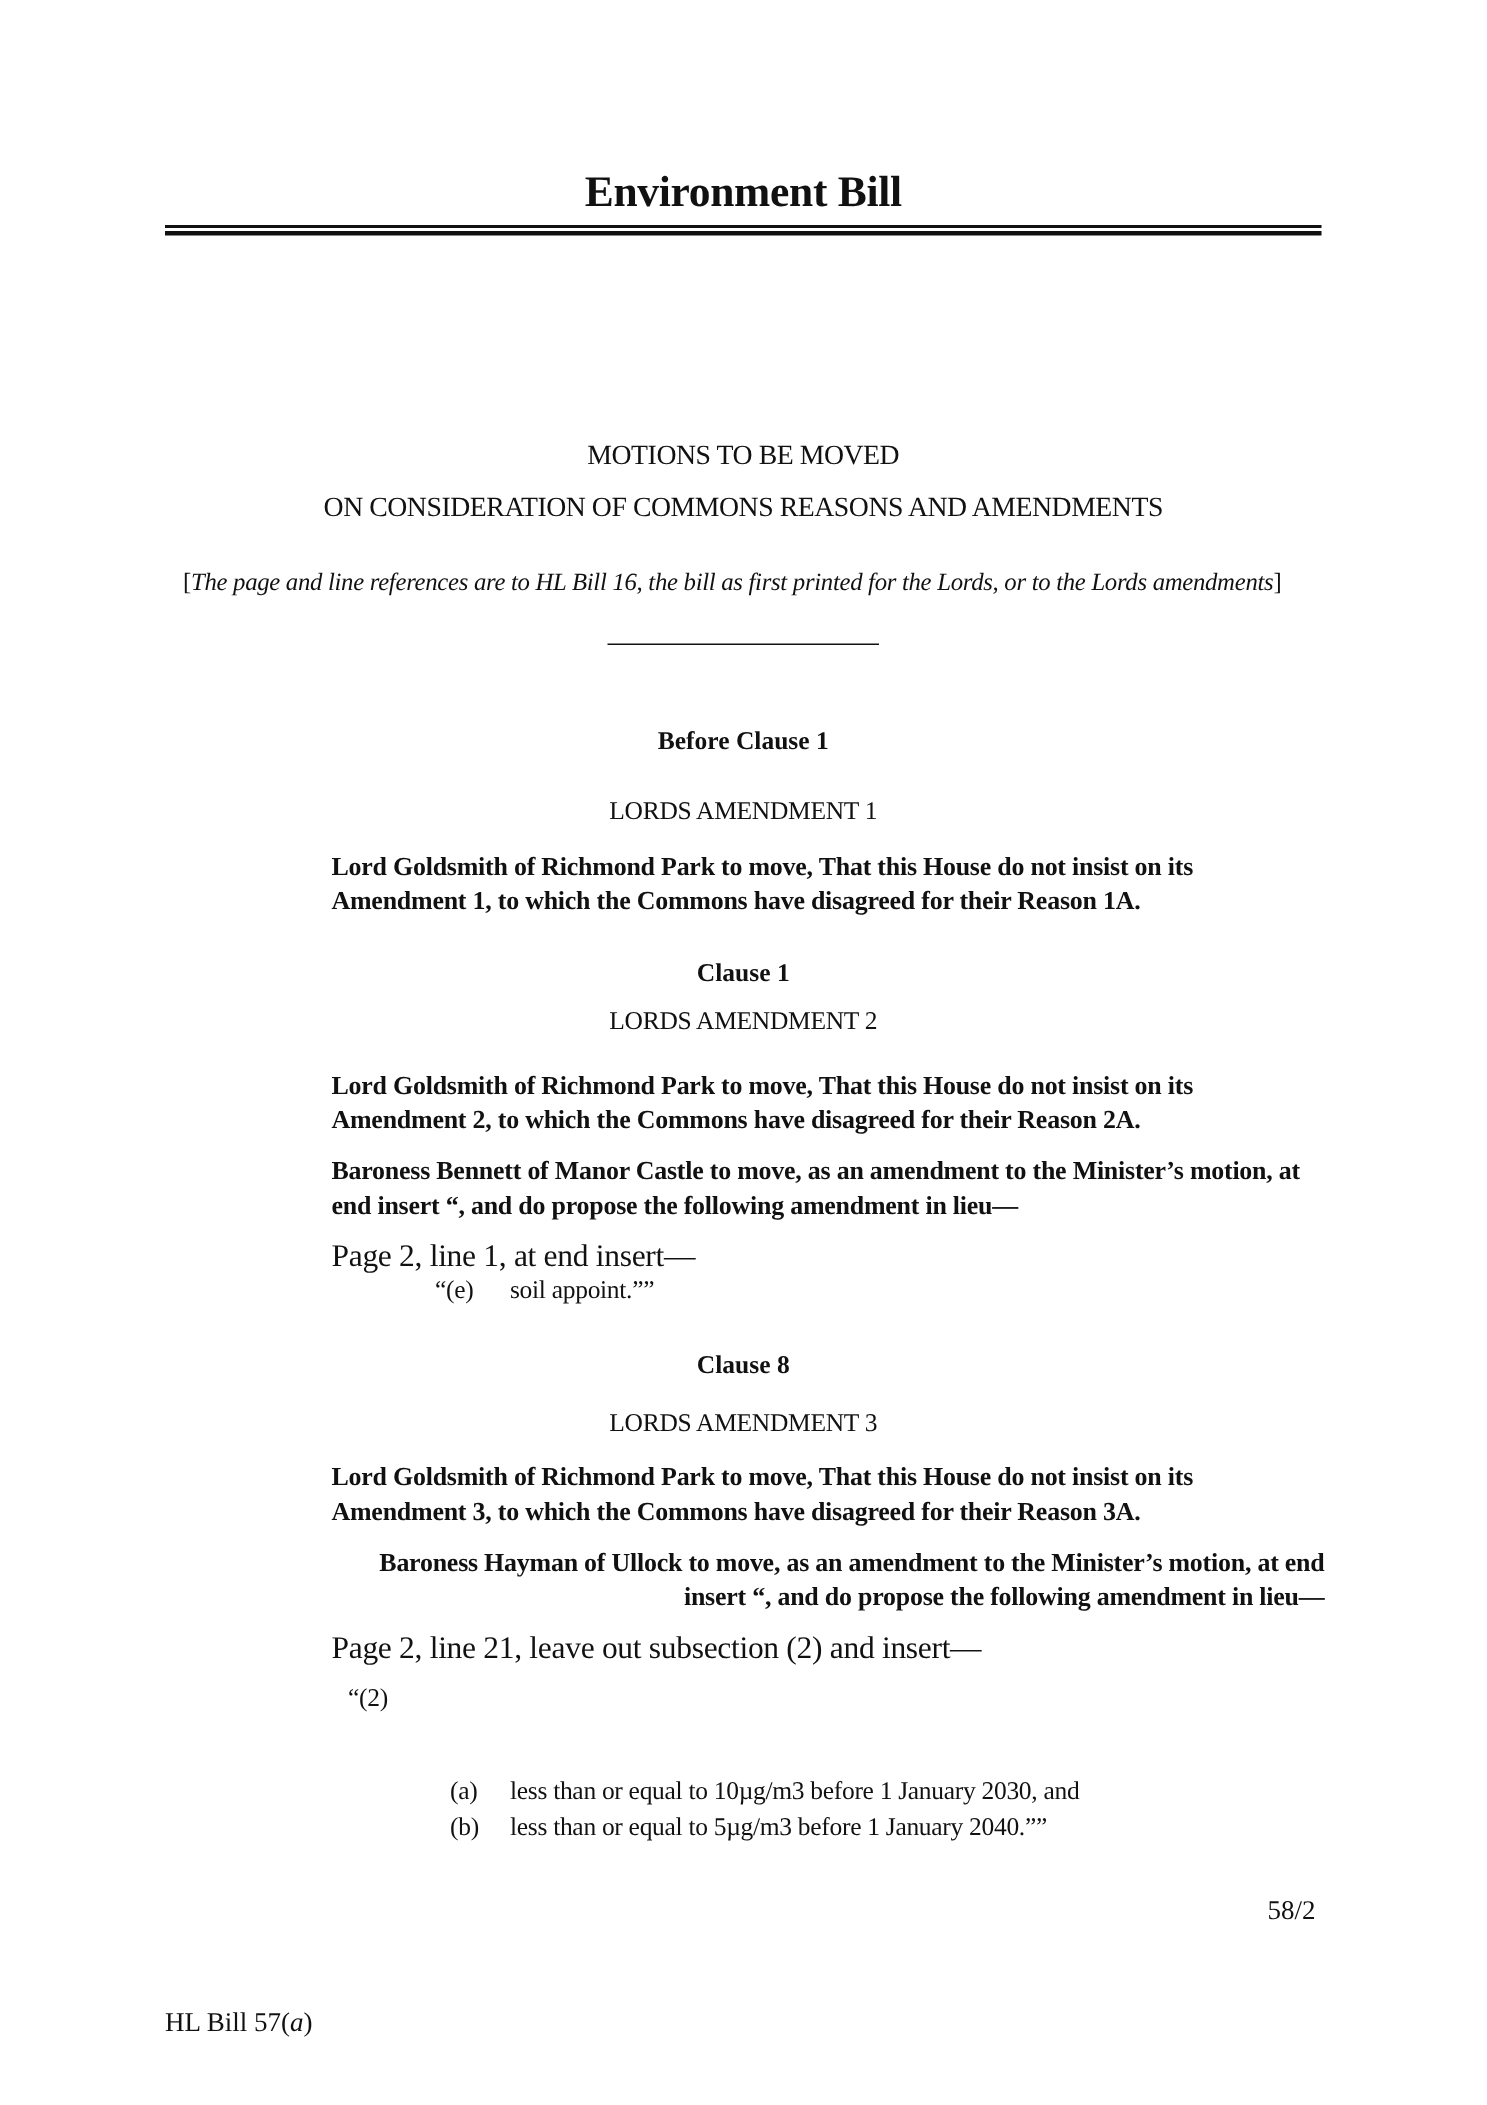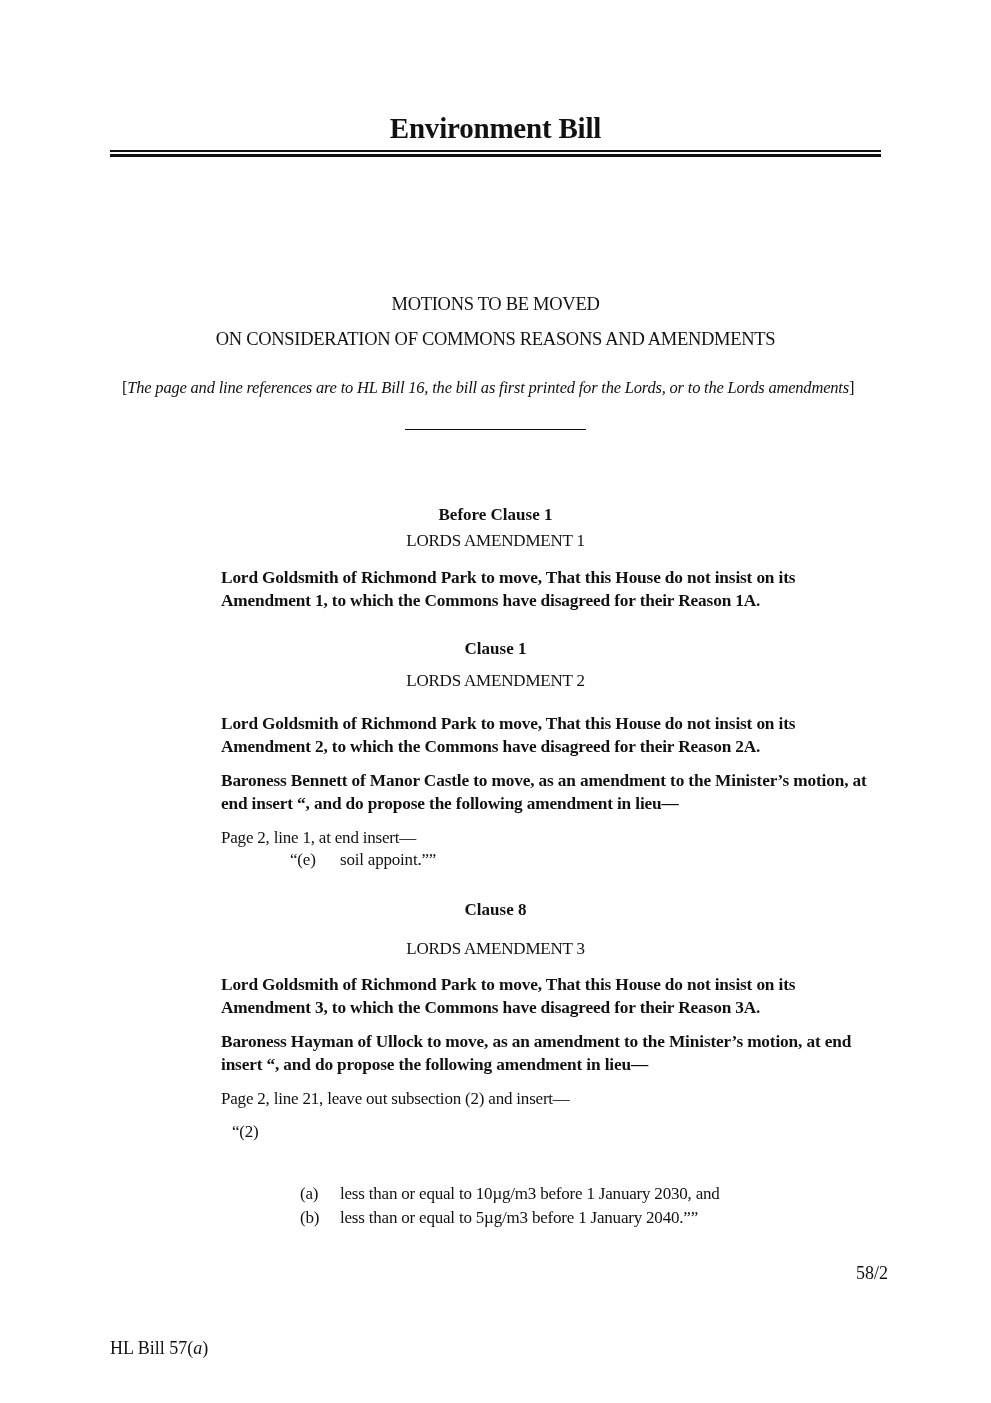--- a/index.html
+++ b/index.html
@@ -81,21 +81,21 @@
       position: absolute;
       left: 221px; width: 662px;
     }
     .motion {
       font-weight: bold;
       font-size: 17.3px;
       line-height: 23px;
       letter-spacing: -0.15px;
     }
     .plain {
-      font-size: 17px;
+      font-size: 21px;
       line-height: 23px;
       letter-spacing: -0.2px;
     }
     .insert-line {
       position: absolute;
       font-size: 17px;
       letter-spacing: -0.2px;
     }
     .sub-text {
       font-size: 17px;
@@ -108,57 +108,57 @@
       vertical-align: -3px;
       line-height: 0;
     }
     .footer-left {
       position: absolute;
       left: 110px; top: 1338px;
       font-size: 18px;
     }
     .footer-right {
       position: absolute;
-      right: 103px; top: 1263px;
+      right: 114px; top: 1263px;
       font-size: 18px;
     }
   </style>
 </head>
 <body>
 
 <div class="page">
 
   <div class="title">Environment Bill</div>
   <div class="rule-double">
     <div class="r1"></div>
     <div class="r2"></div>
   </div>
 
   <div class="center caps" style="top:329px;">ON CONSIDERATION OF COMMONS REASONS AND AMENDMENTS</div>
   <div class="center caps" style="top:294px;">MOTIONS TO BE MOVED</div>
 
   <div class="note"><span class="upright">[</span><span>The page and line references are to HL Bill 16, the bill as first printed for the Lords, or to the Lords amendments</span><span class="upright">]</span></div>
   <div class="short-rule"></div>
 
-  <div class="center heading-bold" style="top:505px;">Before Clause 1</div>
+  <div class="center heading-bold" style="top:484px;">Before Clause 1</div>
   <div class="center lords-am" style="top:531px;">LORDS AMENDMENT 1</div>
   <div class="block motion" style="top:566px;">Lord Goldsmith of Richmond Park to move, That this House do not insist on its Amendment 1, to which the Commons have disagreed for their Reason 1A.</div>
 
   <div class="center heading-bold" style="top:639px;">Clause 1</div>
   <div class="center lords-am" style="top:671px;">LORDS AMENDMENT 2</div>
   <div class="block motion" style="top:712px;">Lord Goldsmith of Richmond Park to move, That this House do not insist on its Amendment 2, to which the Commons have disagreed for their Reason 2A.</div>
   <div class="block motion" style="top:769px;">Baroness Bennett of Manor Castle to move, as an amendment to the Minister’s motion, at end insert “, and do propose the following amendment in lieu—</div>
   <div class="block plain" style="top:826px;">Page 2, line 1, at end insert—</div>
   <div class="insert-line" style="left:290px; top:850px;">“(e)</div>
   <div class="insert-line" style="left:340px; top:850px;">soil appoint.””</div>
 
   <div class="center heading-bold" style="top:900px;">Clause 8</div>
   <div class="center lords-am" style="top:939px;">LORDS AMENDMENT 3</div>
   <div class="block motion" style="top:973px;">Lord Goldsmith of Richmond Park to move, That this House do not insist on its Amendment 3, to which the Commons have disagreed for their Reason 3A.</div>
-  <div class="block motion" style="top:1030px;">Baroness Hayman of Ullock to move, as an amendment to the Minister’s motion, at end insert “, and do propose the following amendment in lieu—</div>
+  <div class="block motion" style="top:1030px;text-align:right;">Baroness Hayman of Ullock to move, as an amendment to the Minister’s motion, at end insert “, and do propose the following amendment in lieu—</div>
   <div class="block plain" style="top:1087px;">Page 2, line 21, leave out subsection (2) and insert—</div>
 
   <div class="insert-line" style="left:232px; top:1122px;">“(2)</div>
 
   <div class="insert-line" style="left:300px; top:1184px;">(a)</div>
   <div class="insert-line" style="left:340px; top:1184px;">less than or equal to 10µg/m3 before 1 January 2030, and</div>
   <div class="insert-line" style="left:300px; top:1208px;">(b)</div>
   <div class="insert-line" style="left:340px; top:1208px;">less than or equal to 5µg/m3 before 1 January 2040.””</div>
 
   <div class="footer-left"><span>HL Bill 57(</span><i>a</i><span>)</span></div>

